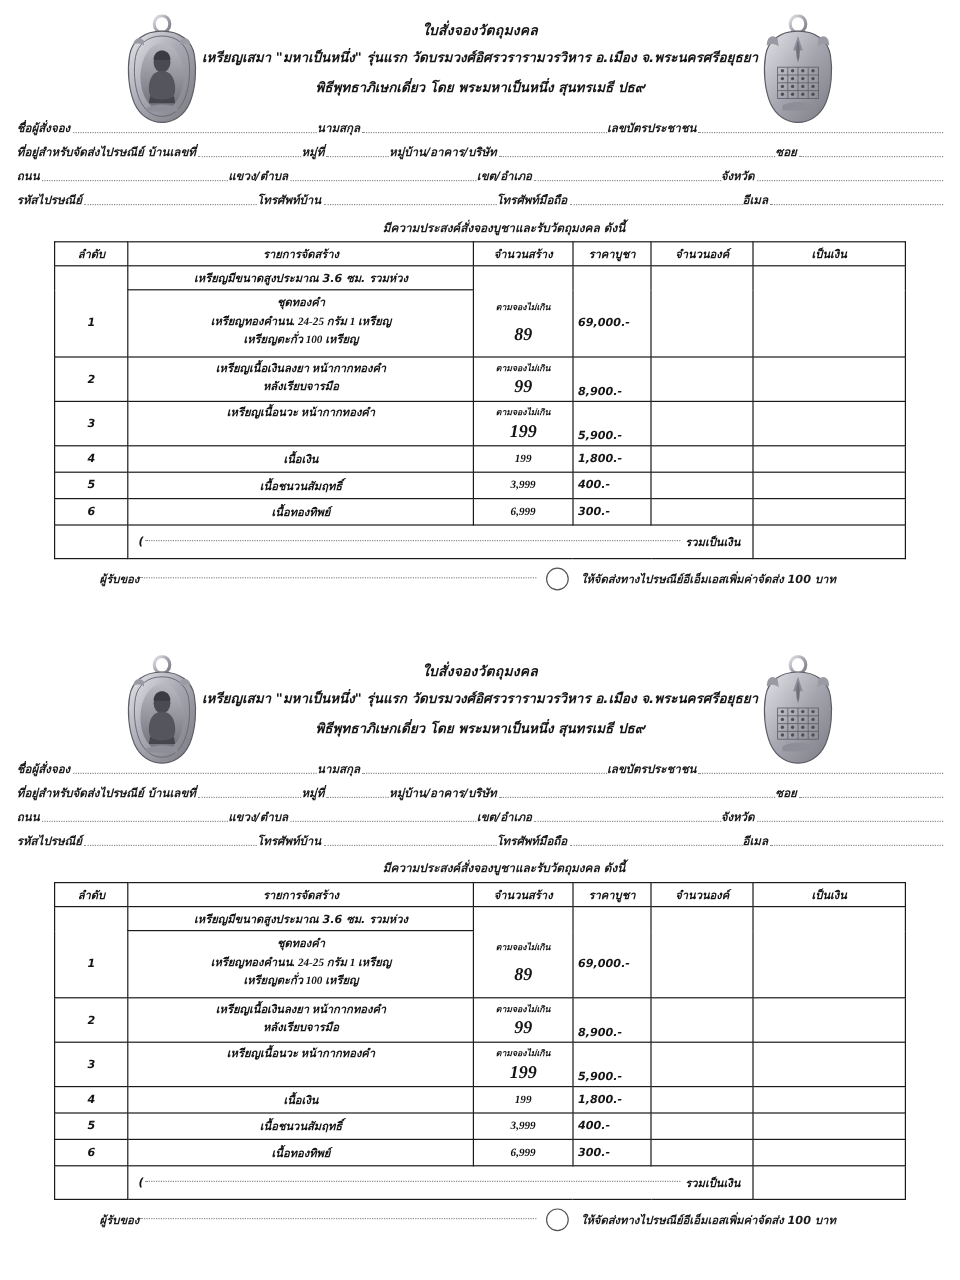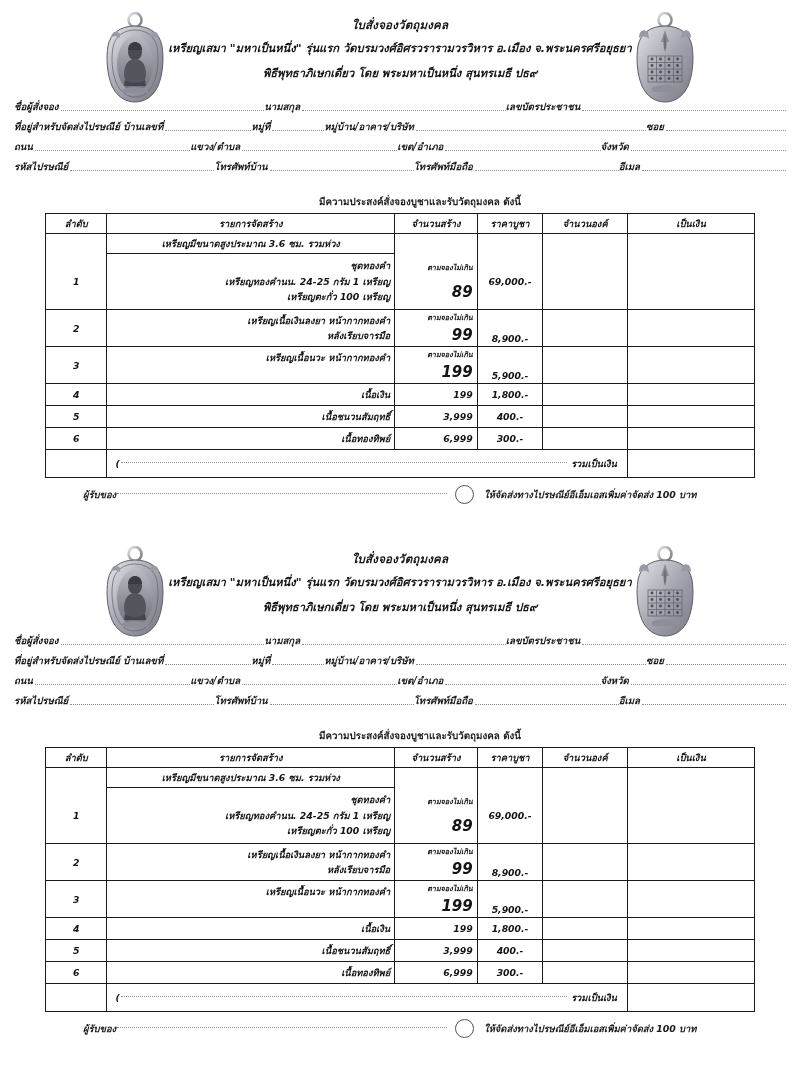--- a/index.html
+++ b/index.html
@@ -110,22 +110,23 @@
     min-width: 10px;
     height: 1px;
   }
   .fdots.w-sm  { flex: 0 0 52px; }
   .fdots.w-md  { flex: 0 0 86px; }
   .fdots.w-lg  { flex: 0 0 120px; }
 
   .intent-line {
     text-align: center;
     font-size: 9.8px;
+    font-style: italic;
     font-weight: 600;
-    margin-top: 20px;
+    margin-top: 8px;
     margin-bottom: 4px;
     padding-left: 40px;
   }
 
   
   table.order-table {
     border-collapse: collapse;
     width: 710px;
     margin: 0 auto;
     table-layout: fixed;
@@ -149,23 +150,23 @@
   }
 
   col.c-no    { width: 58px; }
   col.c-desc  { width: 272px; }
   col.c-made  { width: 78px; }
   col.c-price { width: 62px; }
   col.c-qty   { width: 80px; }
   col.c-total { width: 120px; }
 
   td.cell-no    { text-align: center; }
-  td.cell-desc  { text-align: right; padding-left: 5px; }
-  td.cell-made  { text-align: right; }
-  td.cell-price { text-align: center; padding-right: 6px; }
+  td.cell-desc  { text-align: center; padding-left: 5px; font-family: Liberation Serif, serif; }
+  td.cell-made  { text-align: center; font-family: Liberation Serif, serif; }
+  td.cell-price { text-align: left; padding-right: 6px; }
 
   .sub-head-row td {
     text-align: center;
     height: 18px;
     border-bottom: 1px solid #1a1a1a;
   }
 
   .desc-multi {
     line-height: 15.5px;
   }

